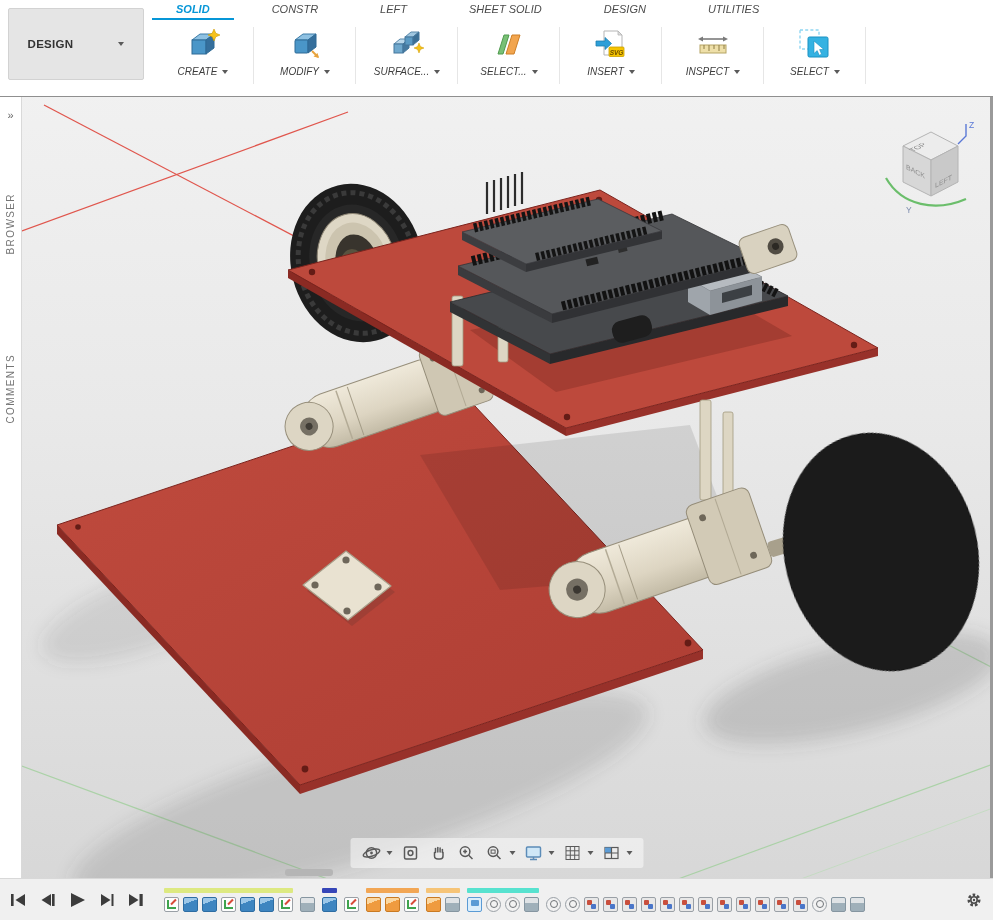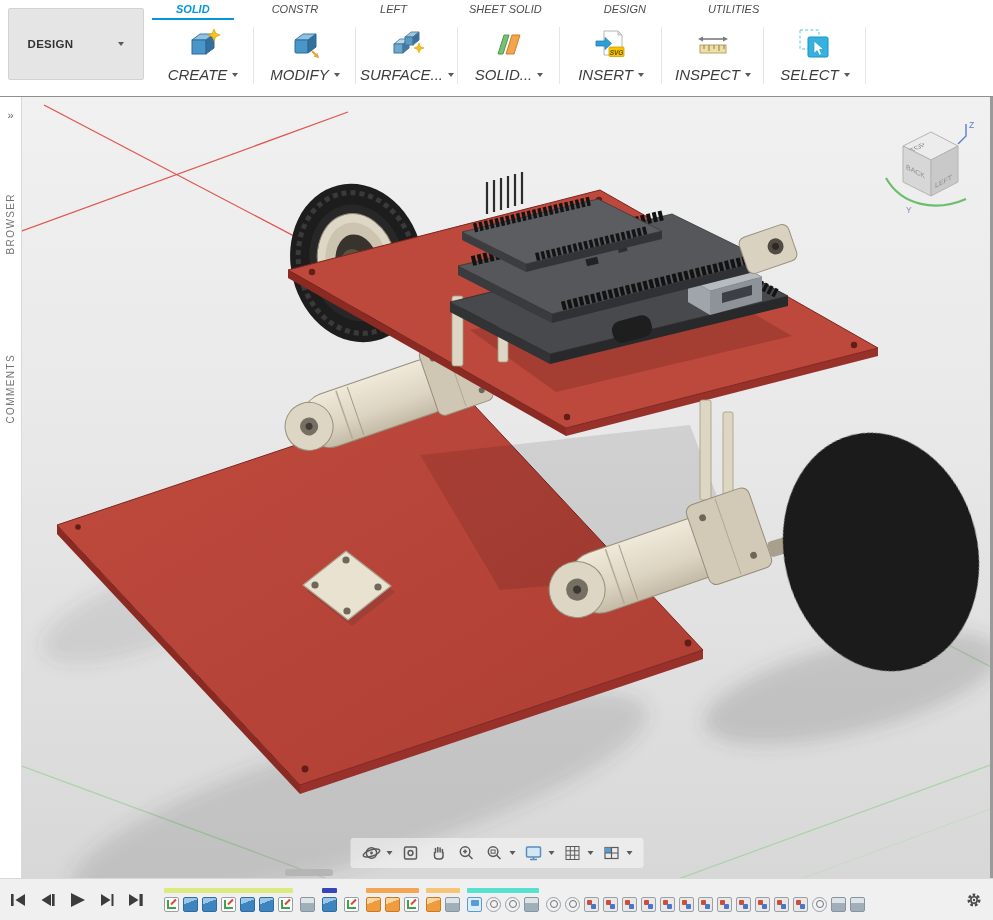--- a/index.html
+++ b/index.html
@@ -20,21 +20,21 @@
          border-top:4px solid #5a5a5a;display:inline-block;margin-left:5px;vertical-align:middle;}
   .tb-right{flex:1;display:flex;flex-direction:column;font-style:italic;}
   .tabs{display:flex;height:21px;align-items:center;}
   .tab{padding:2px 24px 0 24px;margin-right:14px;font-size:11px;color:#4a4a4a;cursor:pointer;
        border-bottom:2px solid transparent;height:19px;box-sizing:border-box;white-space:nowrap;}
   .tab.active{color:#0696d7;font-weight:bold;border-bottom:2px solid #0696d7;}
   .groups{display:flex;height:75px;}
   .group{width:102px;display:flex;flex-direction:column;align-items:center;position:relative;}
   .group::after{content:"";position:absolute;right:0;top:6px;bottom:12px;width:1px;background:#e6e6e6;}
   .gicon{height:40px;display:flex;align-items:center;justify-content:center;margin-top:3px;cursor:pointer;}
-  .glabel{font-size:15px;color:#3d3d3d;display:flex;align-items:center;margin-top:2px;cursor:pointer;white-space:nowrap;}
+  .glabel{font-size:10px;color:#3d3d3d;display:flex;align-items:center;margin-top:2px;cursor:pointer;white-space:nowrap;}
 
   
   .sidebar{position:absolute;left:0;top:97px;bottom:42px;width:22px;background:#fff;
            border-right:1px solid #d9d9d9;z-index:5;display:flex;flex-direction:column;align-items:center;box-sizing:border-box;}
   .expand{font-size:11px;color:#666;margin-top:12px;cursor:pointer;}
   .side-label{writing-mode:vertical-rl;transform:rotate(180deg);font-size:10px;color:#757575;
               letter-spacing:1.4px;cursor:pointer;}
   .side-label.first{margin-top:72px;}
   .side-label.second{margin-top:100px;}
 
@@ -331,21 +331,21 @@
         </div>
 
         <div class="group">
           <div class="gicon">
             <svg width="38" height="34" viewBox="0 0 38 34">
               <polygon points="8,27 14,8 19,8 13,27" fill="#79c076" stroke="#4f9b4e" stroke-width="1"></polygon>
               <polygon points="16,27 22,8 30,8 24,27" fill="#f2a54e" stroke="#cd7f26" stroke-width="1"></polygon>
             </svg>
           </div>
           <div class="glabel">
-              <span>SOLID...</span>
+              <span>SELECT...</span>
               <span class="caret"></span>
             </div>
         </div>
 
         <div class="group">
           <div class="gicon">
             <svg width="38" height="34" viewBox="0 0 38 34">
               <polygon points="12,4 26,4 30,8 30,28 12,28" fill="#ffffff" stroke="#b5b5b5" stroke-width="1"></polygon>
               <polygon points="26,4 30,8 26,8" fill="#dedede" stroke="#b5b5b5" stroke-width=".8"></polygon>
               <polygon points="4,14 13,14 13,10.5 19.5,16.5 13,22.5 13,19 4,19" fill="#2d9fd8" stroke="#1d7fb0" stroke-width=".8"></polygon>

